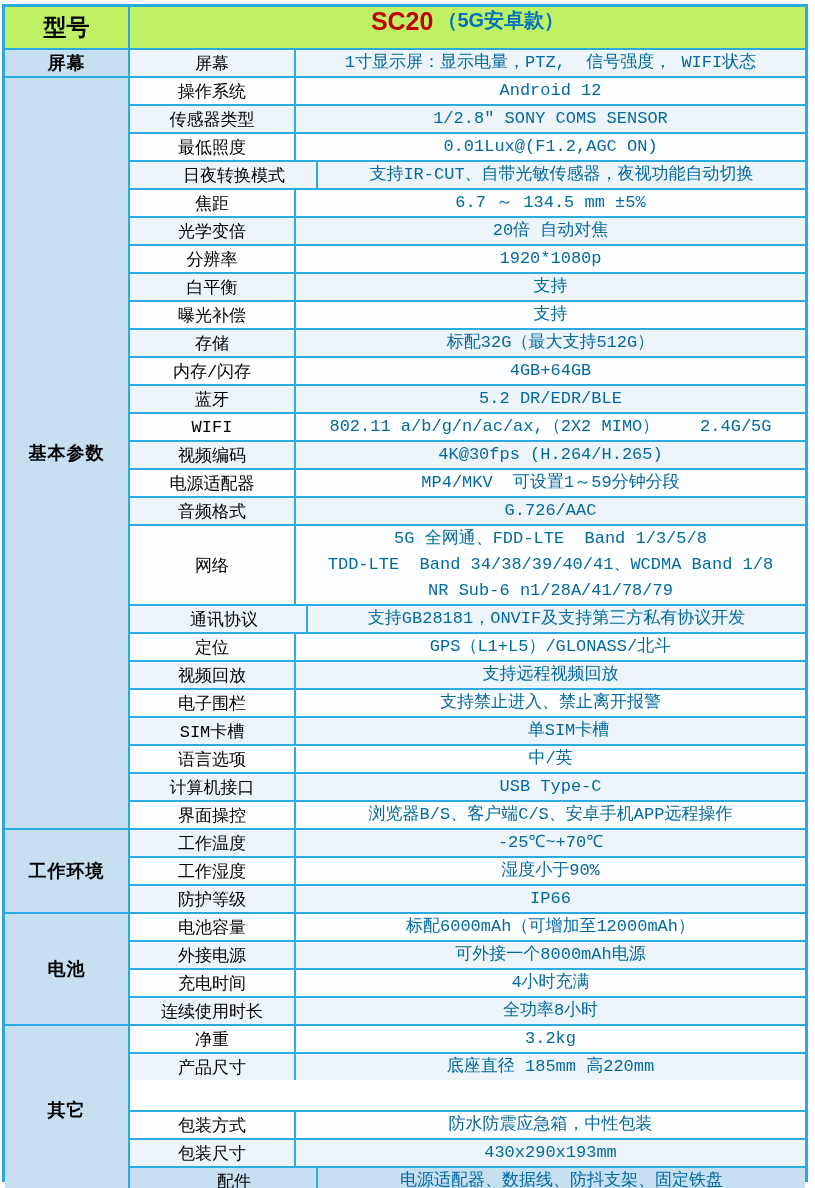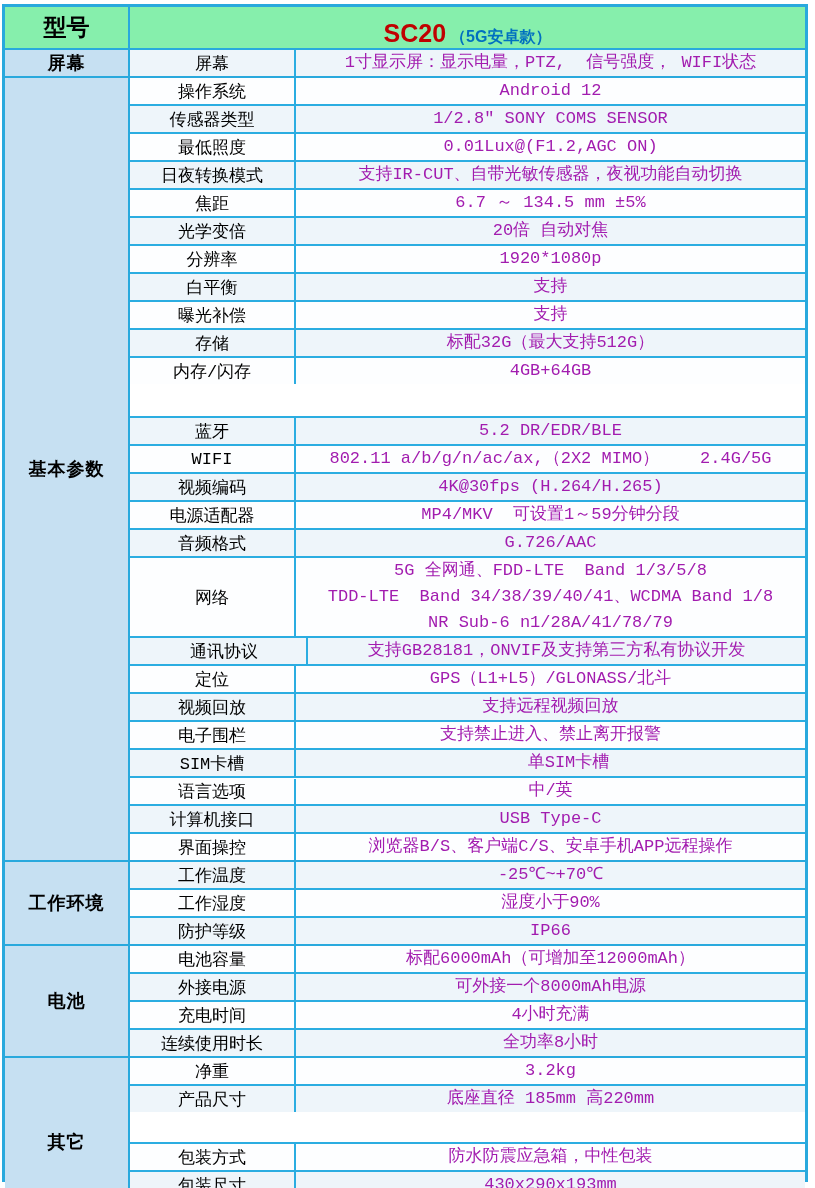--- a/index.html
+++ b/index.html
@@ -4,35 +4,35 @@
 <style>
   html,body{margin:0;padding:0;background:#ffffff;}
   body{width:815px;height:1188px;position:relative;overflow:hidden;
        font-family:"Liberation Mono","DejaVu Sans Mono",monospace;color:#111;}
   .spec-table{
     position:absolute;left:2px;top:4px;width:806px;height:1178px;
     border:3px solid #29a9dd;box-sizing:border-box;
     display:flex;flex-direction:column;background:#fff;
   }
   .hdr-row{
-    display:flex;flex:0 0 43px;background:#86efac;
+    display:flex;flex:0 0 43px;background:#bef264;
     border-bottom:2px solid #29a9dd;box-sizing:border-box;
   }
   .hdr-col1{
     flex:0 0 125px;display:flex;align-items:center;justify-content:center;
     border-right:2px solid #29a9dd;box-sizing:border-box;
     font-size:23px;font-weight:bold;color:#000;
     font-family:"Liberation Sans","DejaVu Sans",sans-serif;
   }
   .hdr-title{
-    flex:1;display:flex;align-items:flex-end;justify-content:center;gap:4px;
+    flex:1;display:flex;align-items:flex-start;justify-content:center;gap:4px;
   }
   .model-name{font-size:25px;font-weight:bold;color:#c00000;
     font-family:"Liberation Sans","DejaVu Sans",sans-serif;}
-  .model-variant{font-size:16px;font-weight:bold;color:#0070c0;
+  .model-variant{font-size:20px;font-weight:bold;color:#0070c0;
     font-family:"Liberation Sans","DejaVu Sans",sans-serif;}
   .body-rows{flex:1;display:flex;flex-direction:column;}
   .section{display:flex;box-sizing:border-box;}
   .section + .section{border-top:2px solid #29a9dd;}
   .sec-label{
     flex:0 0 125px;background:#c6e0f2;
     display:flex;align-items:center;justify-content:center;
     border-right:2px solid #29a9dd;box-sizing:border-box;
     font-size:18px;font-weight:bold;color:#000;letter-spacing:1px;
     font-family:"Liberation Sans","DejaVu Sans",sans-serif;
@@ -43,21 +43,21 @@
   .row + .row{border-top:2px solid #2bade1;}
   .row.tint{background:#eef5fa;}
   .row.highlight{background:#c6e0f2;}
   .row-label{
     flex:0 0 166px;display:flex;align-items:center;justify-content:center;
     border-right:2px solid #2bade1;box-sizing:border-box;
     font-size:17px;color:#000;text-align:center;padding:1px 2px;
   }
   .row-value{
     flex:1;display:flex;align-items:center;justify-content:center;
-    font-size:17px;color:#a21caf;text-align:center;white-space:pre-wrap;
+    font-size:17px;color:#0369a1;text-align:center;white-space:pre-wrap;
     line-height:26px;padding:0 4px;box-sizing:border-box;
   }
 </style>
 </head>
 <body>
 
 <div class="spec-table">
   <div class="hdr-row">
     <div class="hdr-col1">型号</div>
     <div class="hdr-title">
@@ -83,21 +83,21 @@
             <div class="row-value">Android 12</div>
           </div>
           <div class="row tint" style="flex-grow: 1; flex-basis: 0px;">
             <div class="row-label">传感器类型</div>
             <div class="row-value">1/2.8″ SONY COMS SENSOR</div>
           </div>
           <div class="row" style="flex-grow: 1; flex-basis: 0px;">
             <div class="row-label">最低照度</div>
             <div class="row-value">0.01Lux@(F1.2,AGC ON)</div>
           </div>
-          <div class="row tint" style="flex-grow: 1; flex-basis: 0px;">
+          <div class="row tint" style="flex-grow: 1; flex-basis: 0px; padding-left: 22px;">
             <div class="row-label">日夜转换模式</div>
             <div class="row-value">支持IR-CUT、自带光敏传感器，夜视功能自动切换</div>
           </div>
           <div class="row" style="flex-grow: 1; flex-basis: 0px;">
             <div class="row-label">焦距</div>
             <div class="row-value">6.7 ～ 134.5 mm ±5%</div>
           </div>
           <div class="row tint" style="flex-grow: 1; flex-basis: 0px;">
             <div class="row-label">光学变倍</div>
             <div class="row-value">20倍 自动对焦</div>
@@ -115,21 +115,21 @@
             <div class="row-value">支持</div>
           </div>
           <div class="row tint" style="flex-grow: 1; flex-basis: 0px;">
             <div class="row-label">存储</div>
             <div class="row-value">标配32G（最大支持512G）</div>
           </div>
           <div class="row" style="flex-grow: 1; flex-basis: 0px;">
             <div class="row-label">内存/闪存</div>
             <div class="row-value">4GB+64GB</div>
           </div>
-          <div class="row tint" style="flex-grow: 1; flex-basis: 0px; margin-top: 32px;">
+          <div class="row tint" style="flex-grow: 1; flex-basis: 0px;">
             <div class="row-label">蓝牙</div>
             <div class="row-value">5.2 DR/EDR/BLE</div>
           </div>
           <div class="row" style="flex-grow: 1; flex-basis: 0px;">
             <div class="row-label">WIFI</div>
             <div class="row-value">802.11 a/b/g/n/ac/ax,（2X2 MIMO）    2.4G/5G</div>
           </div>
           <div class="row tint" style="flex-grow: 1; flex-basis: 0px;">
             <div class="row-label">视频编码</div>
             <div class="row-value">4K@30fps (H.264/H.265)</div>

